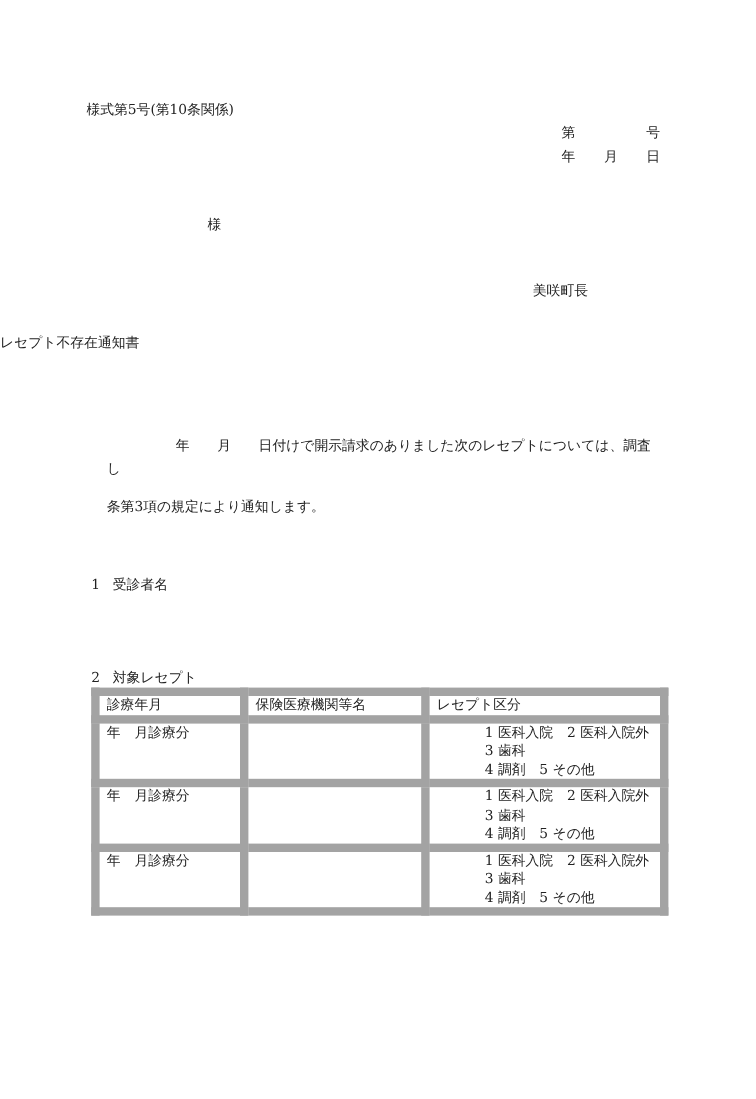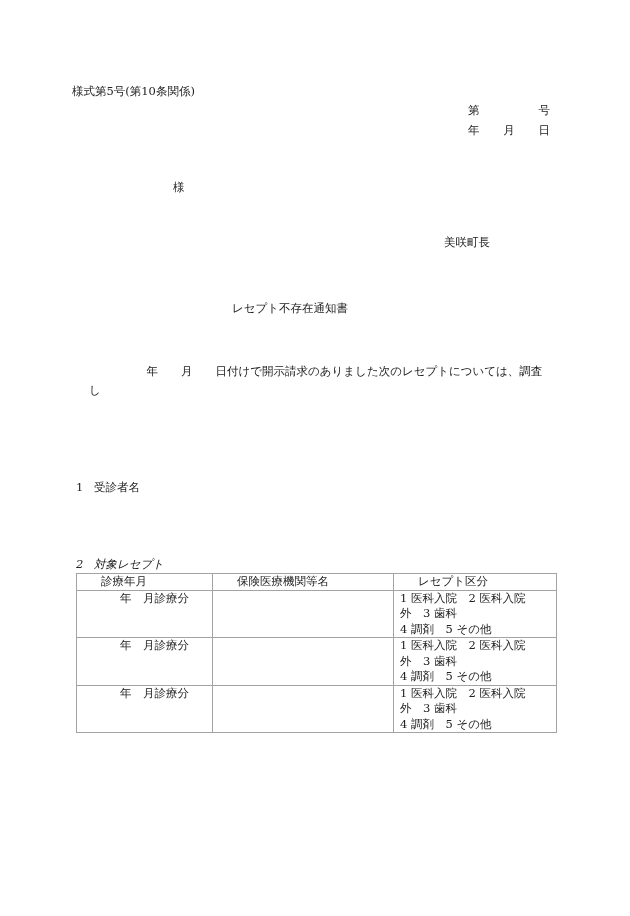--- a/index.html
+++ b/index.html
@@ -7,39 +7,39 @@
     width: 630px; height: 916px; background: #ffffff; position: relative; overflow: hidden;
     font-family: "DejaVu Serif", "Liberation Serif", serif; color: #222; font-size: 11.5px;
   }
   .abs { position: absolute; white-space: nowrap; line-height: 14px; }
   #form-no { left: 72px; top: 84px; }
   #doc-number { left: 468px; top: 103px; width: 82px; }
   #doc-date { left: 468px; top: 123px; width: 82px; }
   .spread { display: flex; justify-content: space-between; }
   #addressee { left: 173px; top: 180px; }
   #sender { left: 397px; top: 235px; margin-left: 47px; }
-  #title { left: 0; width: 580px; top: 301px; text-align: center; }
+  #title { left: 0; width: 580px; top: 278px; text-align: left; }
   #body-text { left: 76px; top: 349px; width: 480px; white-space: normal; line-height: 19px; }
   #body-text p { margin: 13px; }
   #sec1 { left: 76px; top: 480px; }
-  #sec2 { left: 76px; top: 557px; font-style: italic; }
+  #sec2 { left: 76px; top: 557px; }
   .sec-num { display: inline-block; width: 18px; }
   table#receipt-table {
     position: absolute; left: 76px; top: 573px; width: 481px; border-collapse: collapse;
     font-size: 11.5px;
   }
   #receipt-table td, #receipt-table th {
-    border: 1px solid #a3a3a3; padding: 0 24px; font-weight: normal; text-align: left; vertical-align: top;
+    border: 7px solid #a3a3a3; padding: 0 6px; font-weight: normal; text-align: left; vertical-align: top;
     line-height: 15.5px;
   }
   #receipt-table th { height: 15px; }
-  #receipt-table td.c1 { width: 107px; text-align: center; padding-right: 4px; margin-left: 20px; }
+  #receipt-table td.c1 { width: 107px; text-align: left; padding-right: 4px; margin-left: 20px; }
   #receipt-table td.c2 { width: 132px; }
   #receipt-table td.c3 { padding-left: 6px; }
-  .opt-line { display: block; }
+  .opt-line { display: block; margin-left: 40px; }
 </style>
 </head>
 <body>
 
 <div class="abs" id="form-no">様式第5号(第10条関係)</div>
 
 <div class="abs spread" id="doc-number">
   <span>第</span>
   <span>号</span>
 </div>
@@ -49,20 +49,21 @@
   <span>月</span>
   <span>日</span>
 </div>
 
 <div class="abs" id="addressee">様</div>
 <div class="abs" id="sender">美咲町長</div>
 <div class="abs" id="title">レセプト不存在通知書</div>
 
 <div class="abs" id="body-text">
   <p>　　　　　年　　月　　日付けで開示請求のありました次のレセプトについては、調査し</p>
+  <p>条第3項の規定により通知します。</p>
 </div>
 
 <div class="abs" id="sec1">
   <span class="sec-num">1</span><span>受診者名</span>
 </div>
 
 <div class="abs" id="sec2">
   <span class="sec-num">2</span><span>対象レセプト</span>
 </div>
 

